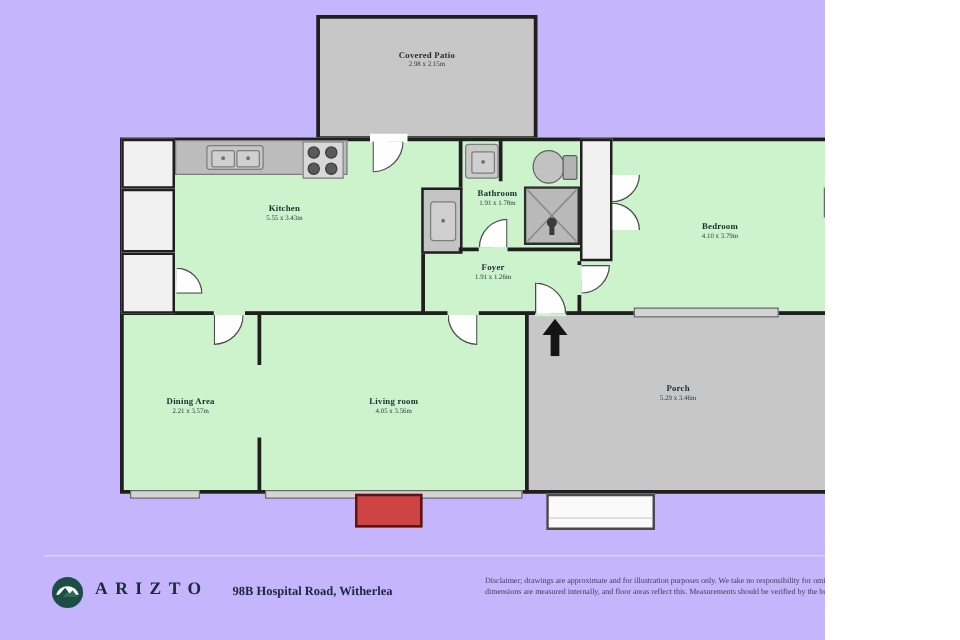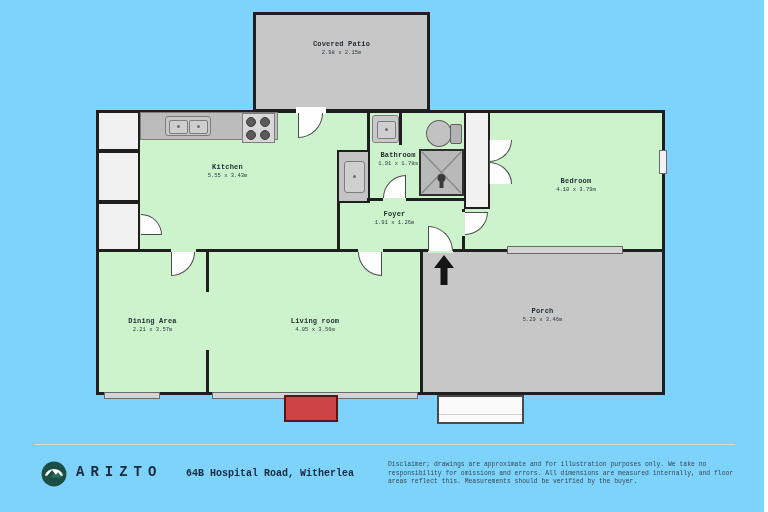--- a/index.html
+++ b/index.html
@@ -1,17 +1,17 @@
 <!DOCTYPE html>
 <html><head>
 <meta charset="utf-8">
 <style>
   html,body{margin:0;padding:0;background:#fff;}
-  .canvas{position:relative;width:764px;height:512px;background:#7dd3fc;overflow:hidden;
-          font-family:Liberation Mono, monospace;}
+  .canvas{position:relative;width:660px;height:512px;background:#c4b5fd;overflow:hidden;
+          font-family:Liberation Serif, serif;}
   .abs{position:absolute;}
   .room{position:absolute;border:3px solid #1f1f1f;box-sizing:border-box;}
   .wall{position:absolute;background:#1f1f1f;}
   .whitebox{position:absolute;background:#f1f1f1;border:2px solid #1f1f1f;box-sizing:border-box;}
   .door{position:absolute;background:#fefefe;border:1px solid #4a4a4a;box-sizing:border-box;}
   .winstrip{position:absolute;background:#d4d4d4;border:1px solid #6a6a6a;box-sizing:border-box;}
   .room-label{position:absolute;text-align:center;color:#1e2a30;pointer-events:none;}
   .room-label .rname{display:block;font-size:7px;font-weight:bold;letter-spacing:.2px;}
   .room-label .rdims{display:block;font-size:5.5px;margin-top:1px;color:#2c383e;}
   .fixture{position:absolute;box-sizing:border-box;}
@@ -156,19 +156,19 @@
   </div>
 
   <div class="footer-line"></div>
   <svg class="abs" style="left:41px;top:461px;" width="26" height="26" viewBox="0 0 24 24">
     <circle cx="12" cy="12" r="11.5" fill="#1d4e46"></circle>
     <path d="M3.6,13.6 A8.8,8.8 0 0 1 20.4,13.6 Z" fill="#ffffff"></path>
     <path d="M4.5,15.3 L10.2,8.6 L13.6,12.8 L15.8,10.4 L19.5,15.3 Z" fill="#2f6b59"></path>
     <path d="M4.5,15.3 L10.2,8.6 L12.2,11.1 L8.8,15.3 Z" fill="#1d4e46"></path>
   </svg>
   <div class="brand">ARIZTO</div>
-  <div class="address">64B Hospital Road, Witherlea</div>
+  <div class="address">98B Hospital Road, Witherlea</div>
   <div class="disclaimer">
     <span>Disclaimer; drawings are approximate and for illustration purposes only. We take no responsibility for omissions and errors.</span>
     <span>All dimensions are measured internally, and floor areas reflect this. Measurements should be verified by the buyer.</span>
   </div>
 
 </div>
 
 </body></html>

